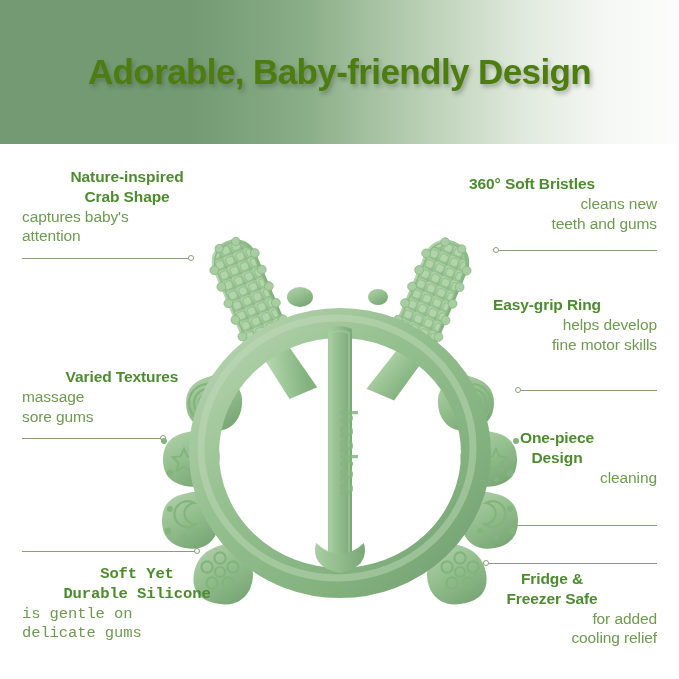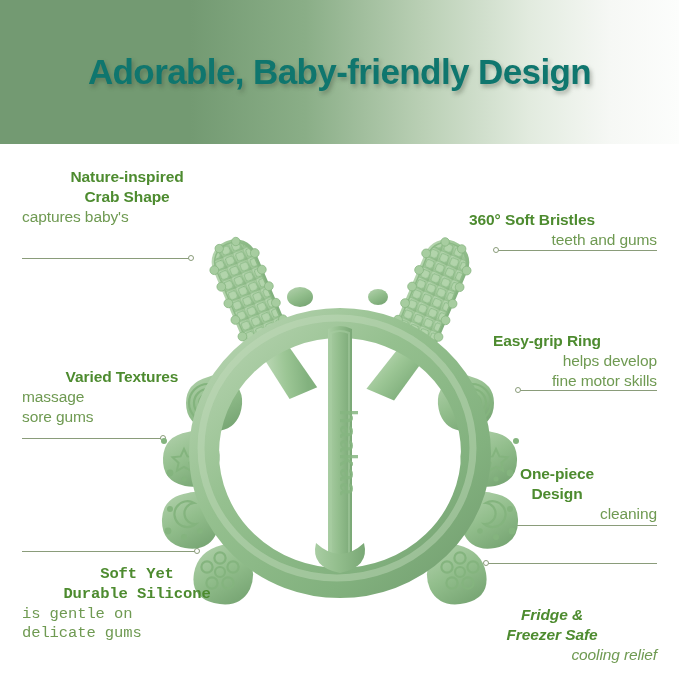--- a/index.html
+++ b/index.html
@@ -39,32 +39,32 @@
     left: 0;
     top: 0;
     width: 679px;
     height: 144px;
     display: flex;
     align-items: center;
     justify-content: center;
     font-size: 35px;
     font-weight: bold;
     letter-spacing: -0.6px;
-    color: #0f766e;
+    color: #4d7c0f;
     text-shadow: 2px 3px 4px rgba(60,70,55,0.38);
     white-space: nowrap;
   }
 
   
   .callout {
     position: absolute;
     line-height: 1.28;
   }
   .callout.left  { text-align: left;  }
-  .callout.right { text-align: right; margin-top: 36px; }
+  .callout.right { text-align: right; }
   .callout .ttl {
     display: block;
     font-size: 15.5px;
     font-weight: bold;
     color: #4d8b2f;
     letter-spacing: -0.1px;
     text-align: center;
   }
   .callout .sub {
     display: block;
@@ -312,24 +312,26 @@
       <text x="190" y="228" transform="rotate(90 190 228)" text-anchor="middle" font-family="Liberation Sans, sans-serif" font-size="23" font-weight="bold" letter-spacing="1.5" fill="#86b681" opacity="0.85">haakaa</text>
 
       <path d="M166 318 q24 22 48 0 q6 24 -24 30 q-30 -6 -24 -30 Z" fill="url(#barGrad)"></path>
     </svg>
   </div>
 
   <div class="callout left" style="left:22px; top:167px; width:210px;">
     <span class="ttl">Nature-inspired</span>
     <span class="ttl">Crab Shape</span>
     <span class="sub">captures baby's</span>
+    <span class="sub">attention</span>
   </div>
 
   <div class="callout right" style="right:22px; top:174px; width:250px;">
     <span class="ttl">360° Soft Bristles</span>
+    <span class="sub">cleans new</span>
     <span class="sub">teeth and gums</span>
   </div>
 
   <div class="callout left" style="left:22px; top:367px; width:200px;">
     <span class="ttl">Varied Textures</span>
     <span class="sub">massage</span>
     <span class="sub">sore gums</span>
   </div>
 
   <div class="callout right" style="right:22px; top:295px; width:220px;">
@@ -344,19 +346,20 @@
     <span class="sub">cleaning</span>
   </div>
 
   <div class="callout left" style="left:22px; top:565px; width:230px;font-family:Liberation Mono, monospace;">
     <span class="ttl">Soft Yet</span>
     <span class="ttl">Durable Silicone</span>
     <span class="sub">is gentle on</span>
     <span class="sub">delicate gums</span>
   </div>
 
-  <div class="callout right" style="right:22px; top:569px; width:210px;font-style:italic;">
+  <div class="callout right" style="right:22px; top:569px; width:210px;">
     <span class="ttl">Fridge &amp;</span>
     <span class="ttl">Freezer Safe</span>
+    <span class="sub">for added</span>
     <span class="sub">cooling relief</span>
   </div>
 
 </div>
 
 </body></html>

